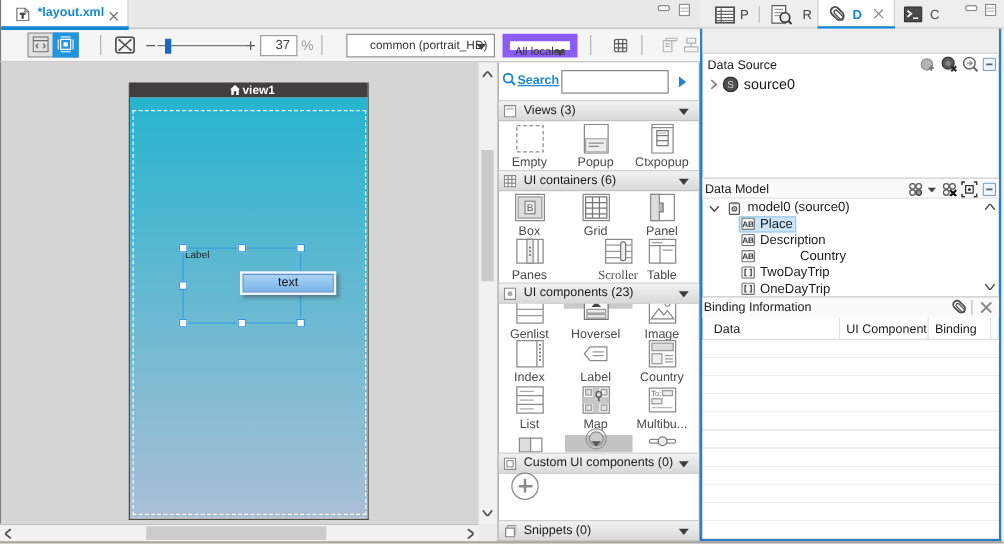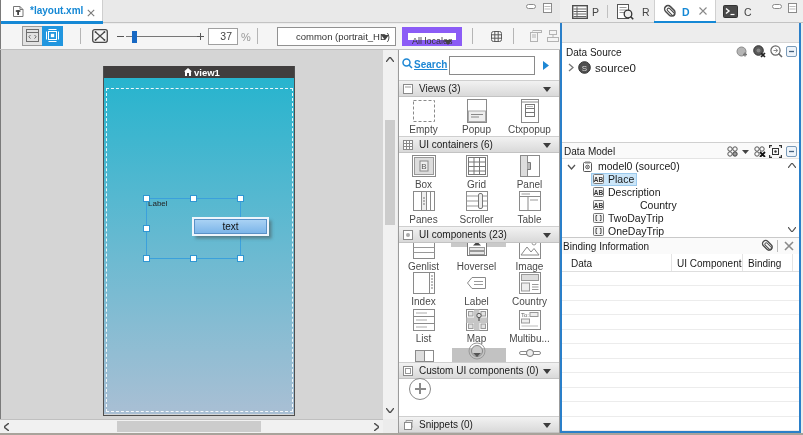--- a/index.html
+++ b/index.html
@@ -255,21 +255,21 @@
       </svg><b>Panel</b></div>
 
 <div class="abs cell" style="left:397px;top:189px;"><svg width="24" height="24" viewBox="0 0 24 24">
         <rect x="1.5" y="2.5" width="21" height="19" fill="#fff" stroke="#8a8a8a"></rect>
         <rect x="9.5" y="2.5" width="5" height="19" fill="#eee" stroke="#8a8a8a"></rect>
         <circle cx="12" cy="9" r="0.8" fill="#666"></circle>
         <circle cx="12" cy="12" r="0.8" fill="#666"></circle>
         <circle cx="12" cy="15" r="0.8" fill="#666"></circle>
         <line x1="18.5" y1="2.5" x2="18.5" y2="21.5" stroke="#8a8a8a"></line>
       </svg><b>Panes</b></div>
-<div class="abs cell" style="left:450px;top:189px;"><svg width="24" height="24" viewBox="0 0 24 24">
+<div class="abs cell" style="left:468px;top:189px;font-family:Liberation Serif, serif;"><svg width="24" height="24" viewBox="0 0 24 24">
         <rect x="1.5" y="2.5" width="21" height="19" fill="#fff" stroke="#8a8a8a"></rect>
         <line x1="1.5" y1="7" x2="22.5" y2="7" stroke="#999"></line>
         <line x1="1.5" y1="12" x2="22.5" y2="12" stroke="#999"></line>
         <line x1="1.5" y1="17" x2="22.5" y2="17" stroke="#999"></line>
         <rect x="13.5" y="4.5" width="4" height="15" rx="1.5" fill="#eee" stroke="#777"></rect>
       </svg><b>Scroller</b></div>
 <div class="abs cell" style="left:503px;top:189px;"><svg width="24" height="24" viewBox="0 0 24 24">
         <rect x="1.5" y="2.5" width="21" height="19" fill="#fff" stroke="#8a8a8a"></rect>
         <line x1="1.5" y1="7.5" x2="22.5" y2="7.5" stroke="#8a8a8a"></line>
         <line x1="10" y1="7.5" x2="10" y2="21.5" stroke="#8a8a8a"></line>

